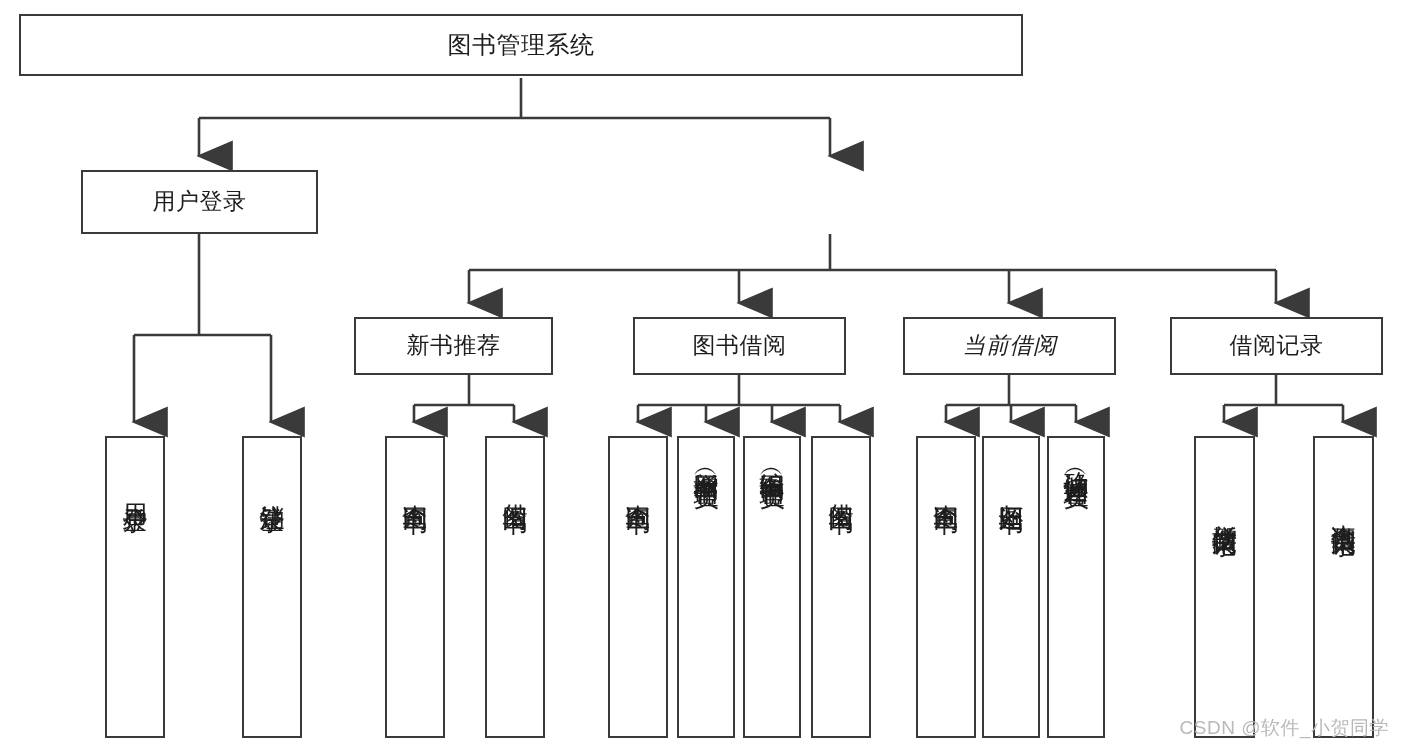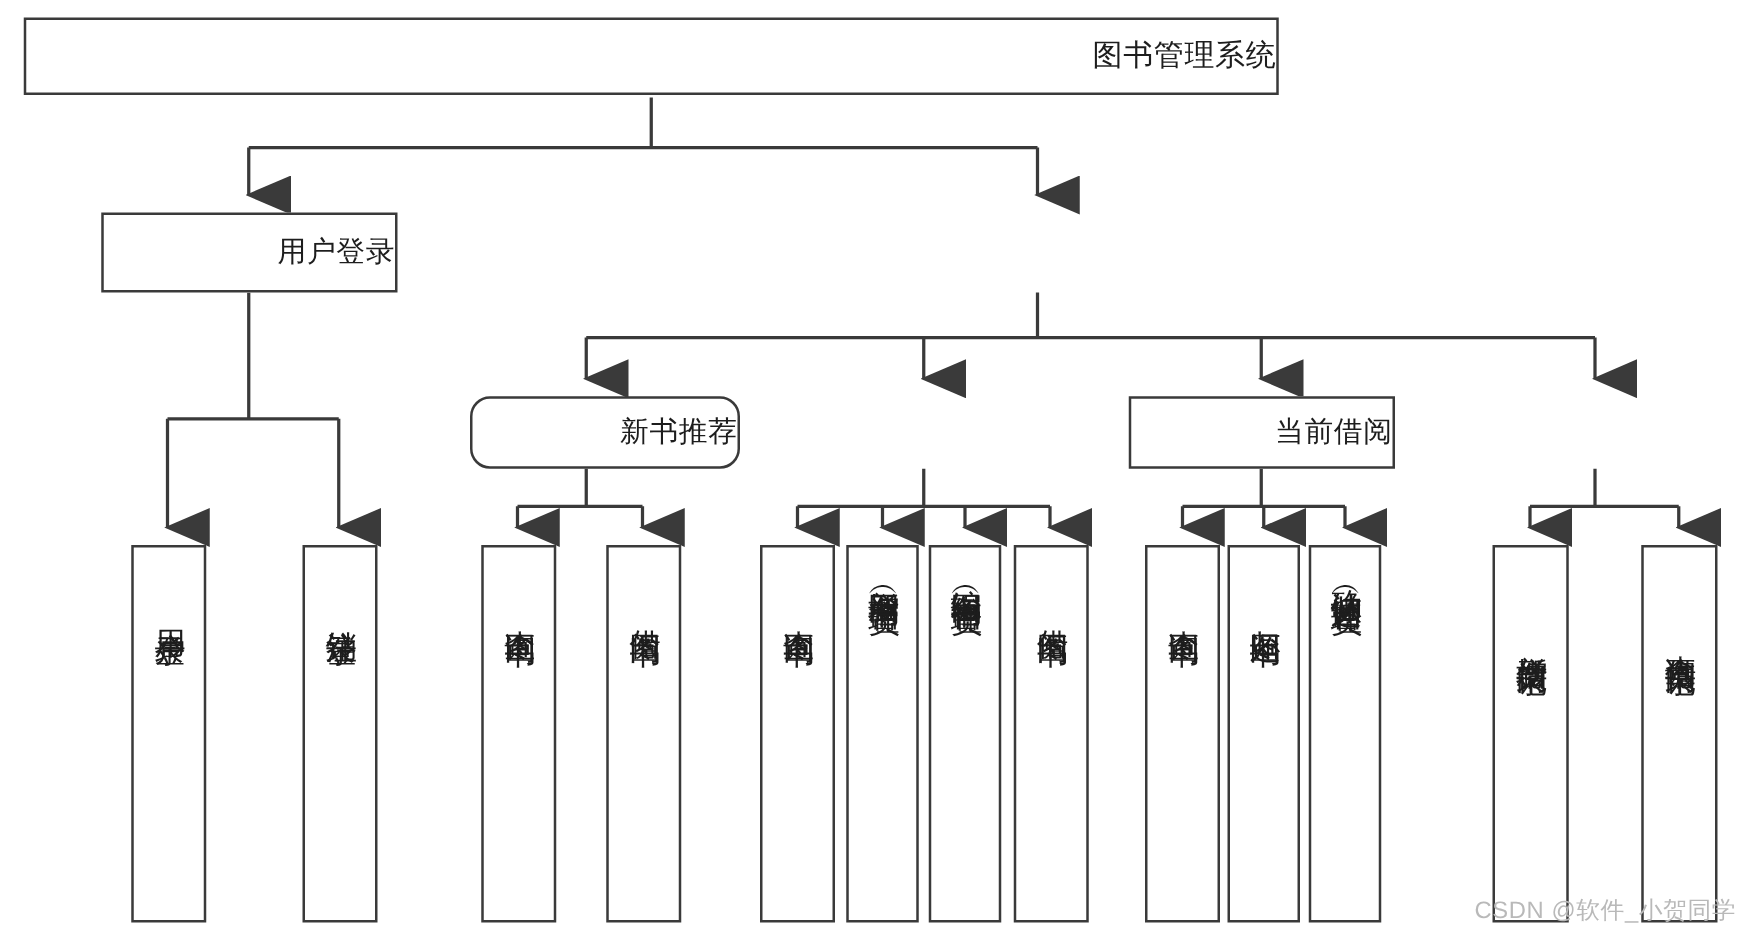--- a/index.html
+++ b/index.html
@@ -25,21 +25,21 @@
     height: 747px;
     pointer-events: none;
   }
   .node {
     position: absolute;
     box-sizing: border-box;
     border: 2px solid #3a3a3a;
     background: #ffffff;
     display: flex;
     align-items: center;
-    justify-content: flex-end;
+    justify-content: center;
     color: #1d1d1d;
   }
   .node .label {
     display: block;
     text-align: center;
     line-height: 1.12;
     letter-spacing: 0.5px;
   }
   
   .node.h .label {
@@ -140,25 +140,31 @@
   </svg>
 
   <div class="node h root" style="left:19px; top:14px; width:1004px; height:62px;">
     <span class="label">图书管理系统</span>
   </div>
 
   <div class="node h" style="left:81px; top:170px; width:237px; height:64px;">
     <span class="label">用户登录</span>
   </div>
 
-  <div class="node h" style="left:376px; top:317px; width:216px; height:58px;border-radius:16px;">
+  <div class="node h" style="left:354px; top:317px; width:199px; height:58px;">
     <span class="label">新书推荐</span>
   </div>
-  <div class="node h" style="left:903px; top:317px; width:213px; height:58px;">
+  <div class="node h" style="left:633px; top:317px; width:213px; height:58px;">
+    <span class="label">图书借阅</span>
+  </div>
+  <div class="node h" style="left:903px; top:317px; width:213px; height:58px;font-style:italic;">
     <span class="label">当前借阅</span>
+  </div>
+  <div class="node h" style="left:1170px; top:317px; width:213px; height:58px;">
+    <span class="label">借阅记录</span>
   </div>
 
   <div class="node v med" style="left:105px; top:436px; width:60px; height:302px;">
     <span class="label">用户登录</span>
   </div>
   <div class="node v med" style="left:242px; top:436px; width:60px; height:302px;">
     <span class="label">注销登录</span>
   </div>
 
   <div class="node v med" style="left:385px; top:436px; width:60px; height:302px;">

